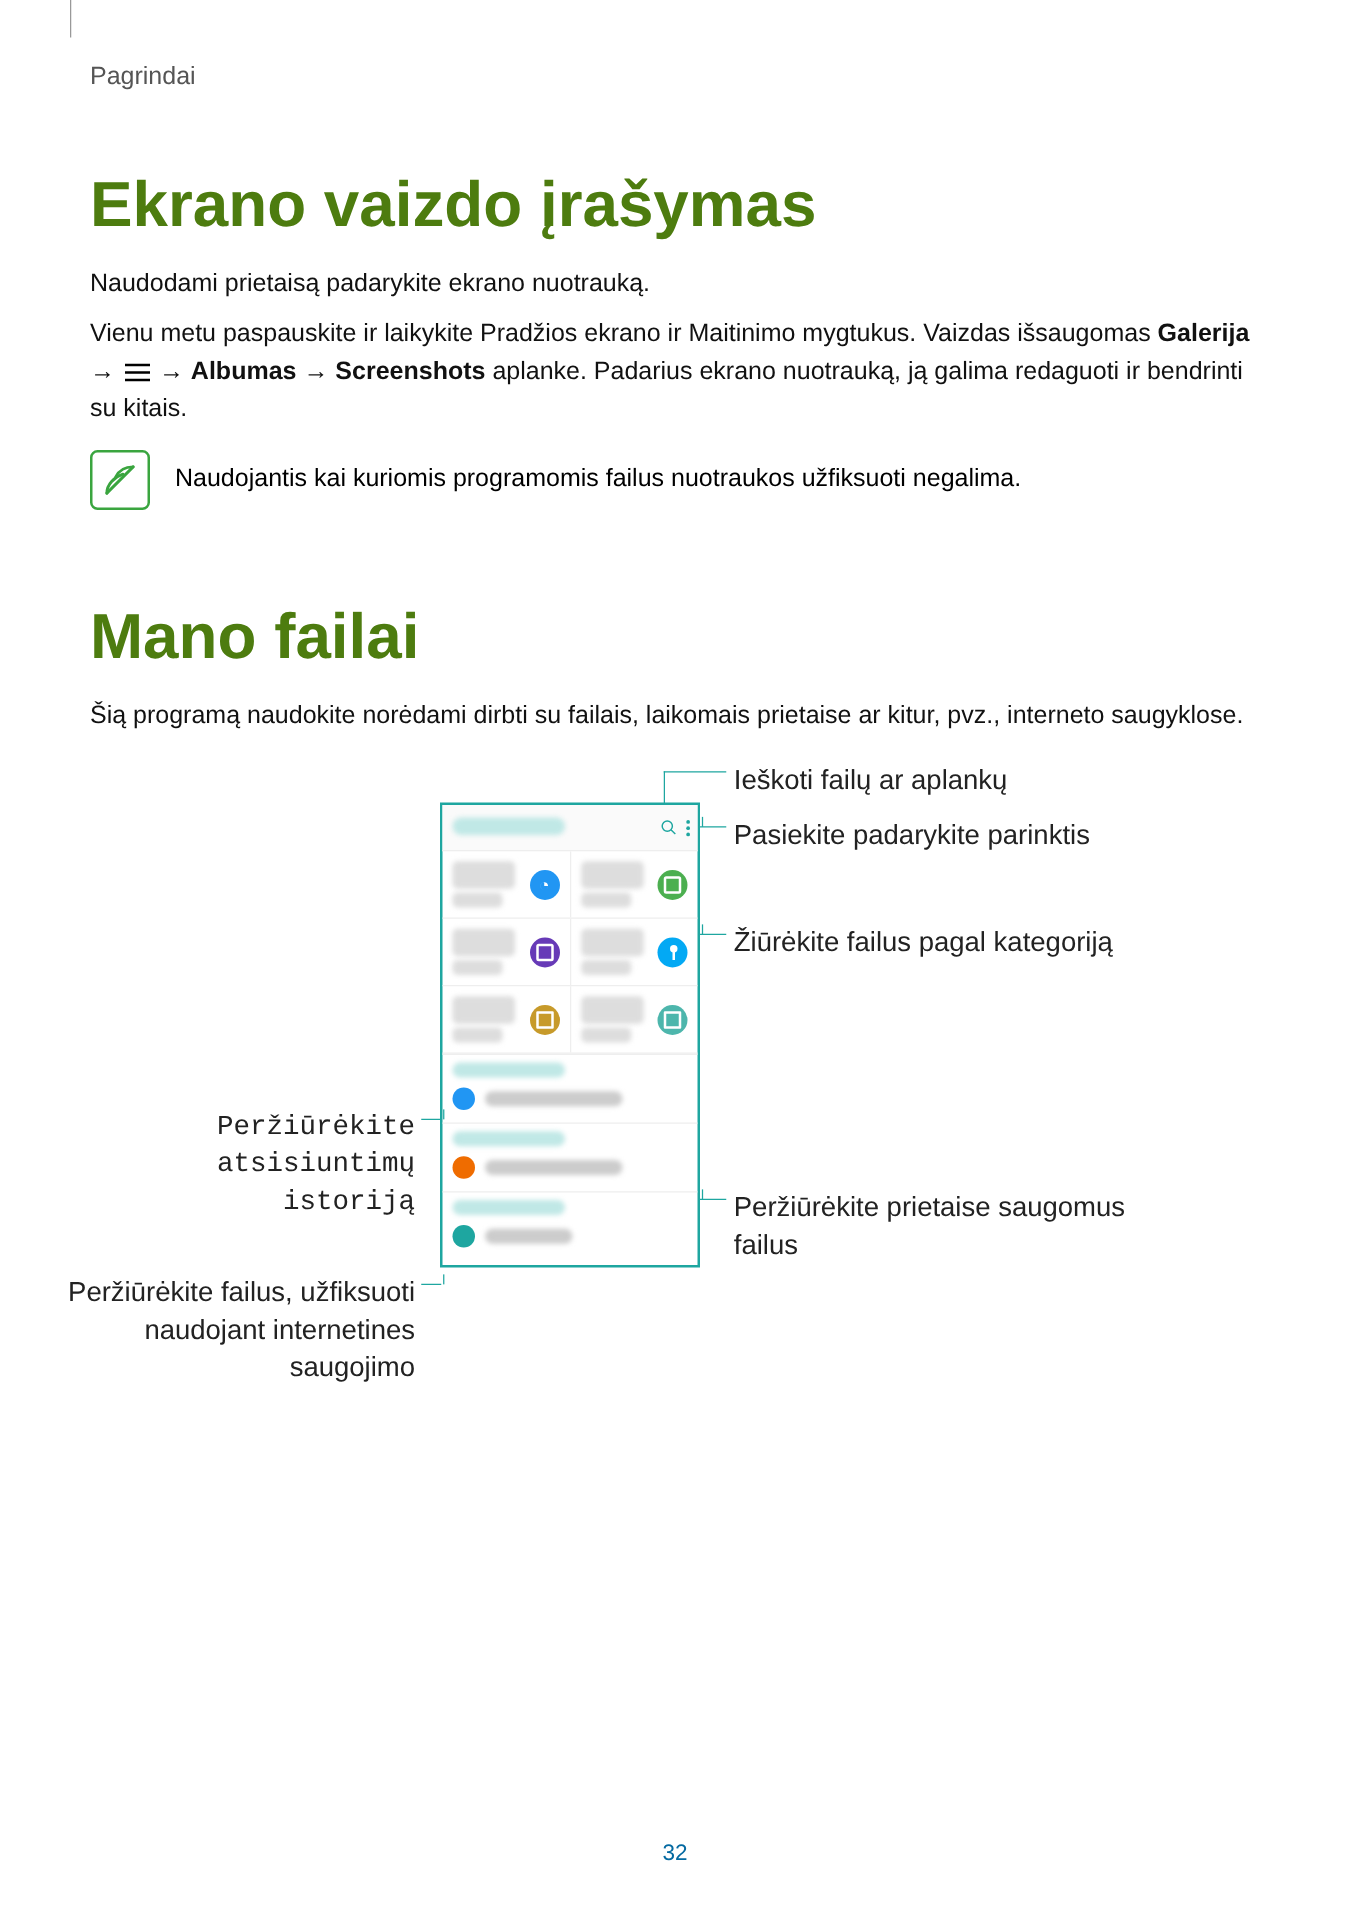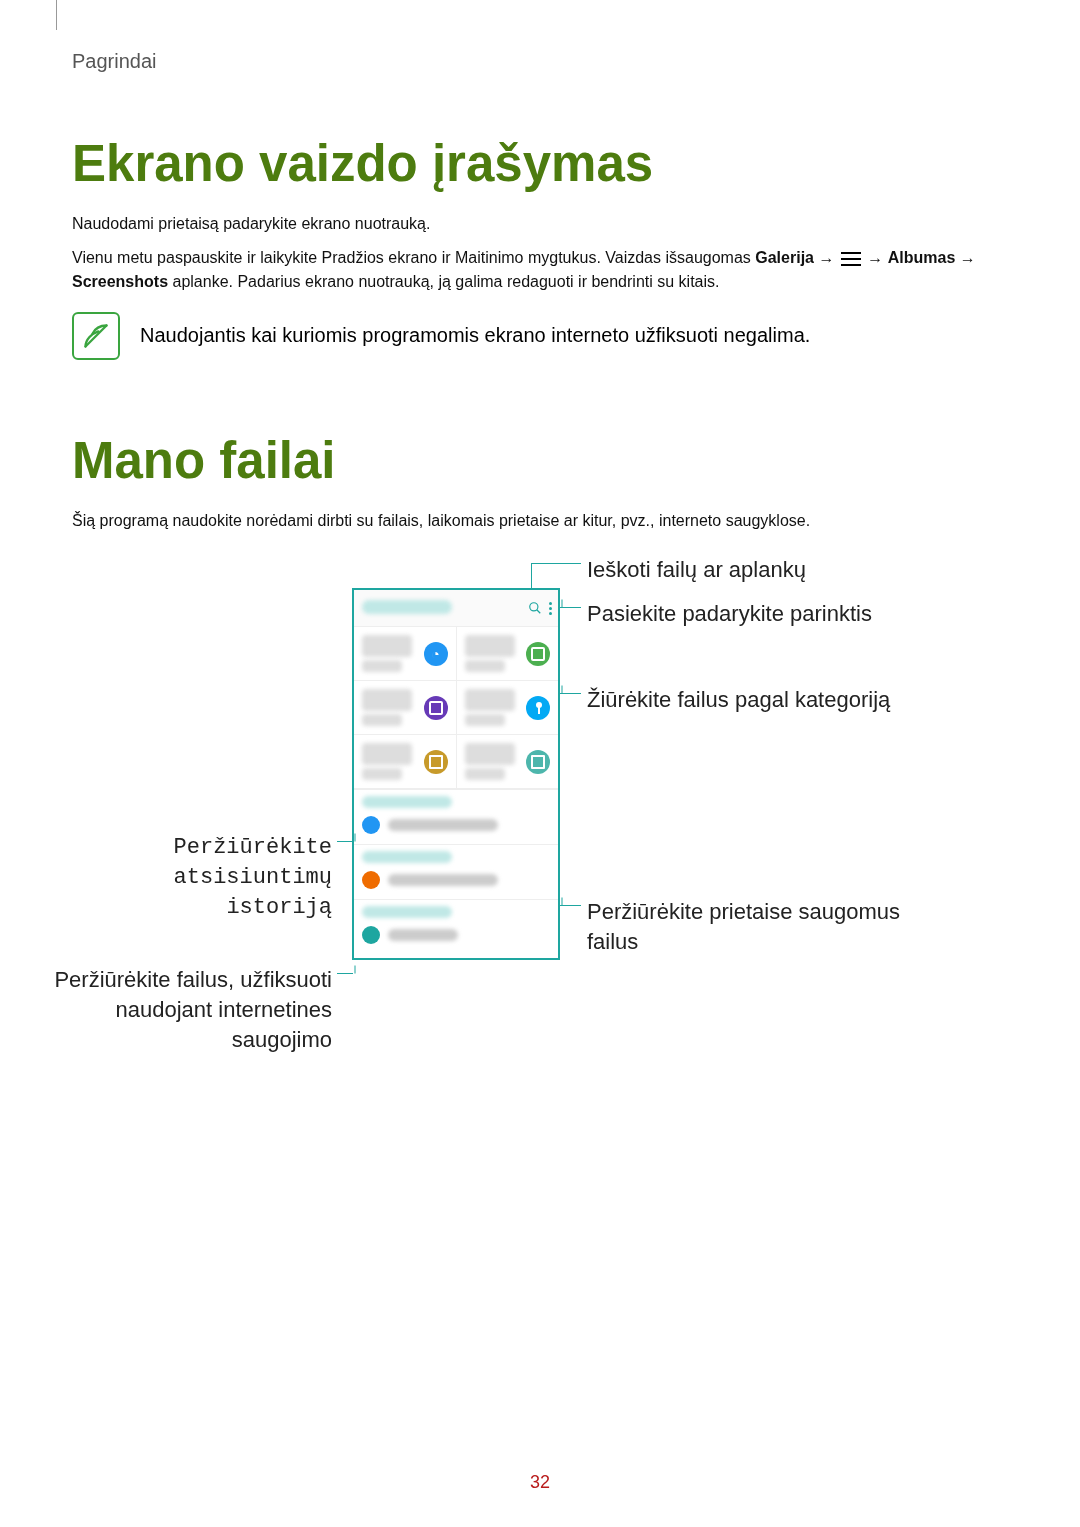--- a/index.html
+++ b/index.html
@@ -30,21 +30,21 @@
     margin-bottom: 60px;
   }
   h1 {
     font-size: 51px;
     font-weight: bold;
     color: #4d7c0f;
     margin: 0 0 18px 0;
     line-height: 1.2;
   }
   p {
-    font-size: 16px;
+    font-size: 20px;
     line-height: 1.5;
     margin: 0 0 10px 0;
     color: #111;
   }
   .bold { font-weight: bold; }
   .link { color: #1e73c8; }
   .hamburger-icon {
     display: inline-block;
     width: 20px;
     height: 14px;
@@ -199,21 +199,21 @@
     position:absolute;
     width:8px; height:1px; background:#1ea6a0;
   }
 
   .page-number {
     position:absolute;
     bottom:34px;
     left:0; right:0;
     text-align:center;
     font-size:18px;
-    color:#b91c1c;
+    color:#0369a1;
   }
 </style>
 </head>
 <body>
 
 <div class="left-margin-line"></div>
 
 <div class="page">
   <div class="header-tag">Pagrindai</div>
 
@@ -232,21 +232,21 @@
   </p>
 
   <div class="note-row">
     <div class="note-icon-box">
       <svg width="28" height="28" viewBox="0 0 24 24" fill="none" stroke="#3aa53f" stroke-width="2" stroke-linecap="round">
         <path d="M3 21 L21 3"></path>
         <path d="M3 21 C 3 15, 8 10, 14 8"></path>
         <path d="M21 3 C 15 3, 11 6, 9 10"></path>
       </svg>
     </div>
-    <div class="note-text">Naudojantis kai kuriomis programomis ekrano interneto užfiksuoti negalima.</div>
+    <div class="note-text">Naudojantis kai kuriomis programomis failus nuotraukos užfiksuoti negalima.</div>
   </div>
 
   <h1>Mano failai</h1>
   <p>Šią programą naudokite norėdami dirbti su failais, laikomais prietaise ar kitur, pvz., interneto saugyklose.</p>
 
   <div class="figure-area">
 
     <div class="phone">
       <div class="phone-header">
         <div class="phone-title-blur"></div>

